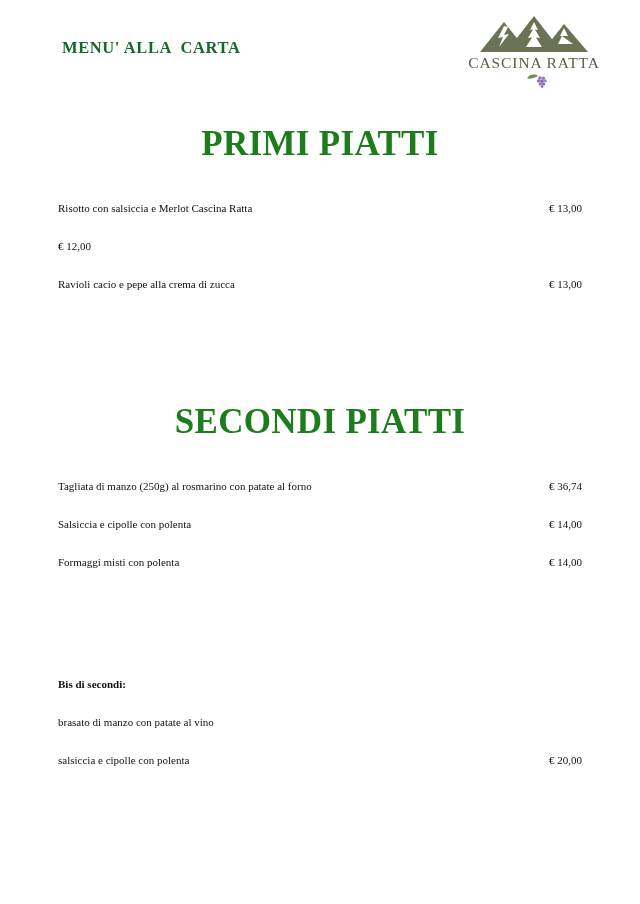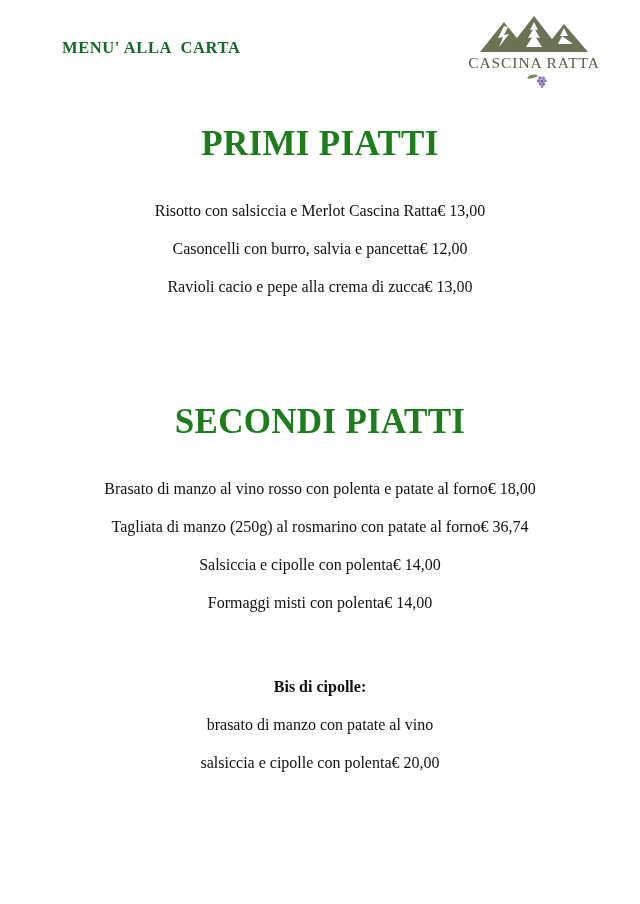--- a/index.html
+++ b/index.html
@@ -88,23 +88,23 @@
     left: 58px;
     width: 524px;
   }
   #primi-list { top: 202px; }
   #secondi-list { top: 480px; }
   #bis-list { top: 678px; }
 
   .menu-row {
     display: flex;
     align-items: baseline;
-    justify-content: center;
+    justify-content: space-between;
     height: 38px;
-    font-size: 16px;
+    font-size: 11px;
   }
   .menu-row .dish {
     white-space: nowrap;
   }
   .menu-row .price {
     white-space: nowrap;
     text-align: right;
     flex: 0 0 auto;
     font-family: Liberation Serif, serif;
   }
@@ -156,53 +156,48 @@
 </div>
 
 <div class="section-heading" id="primi-heading">PRIMI PIATTI</div>
 
 <div class="menu-list" id="primi-list">
   <div class="menu-row">
     <span class="dish">Risotto con salsiccia e Merlot Cascina Ratta</span>
     <span class="price">€ 13,00</span>
   </div>
   <div class="menu-row">
-    <span class="dish">Casoncelli con burro, salvia e pancetta</span>
     <span class="price">€ 12,00</span>
   </div>
   <div class="menu-row">
     <span class="dish">Ravioli cacio e pepe alla crema di zucca</span>
     <span class="price">€ 13,00</span>
   </div>
 </div>
 
 <div class="section-heading" id="secondi-heading">SECONDI PIATTI</div>
 
 <div class="menu-list" id="secondi-list">
   <div class="menu-row">
-    <span class="dish">Brasato di manzo al vino rosso con polenta e patate al forno</span>
-    <span class="price">€ 18,00</span>
-  </div>
-  <div class="menu-row">
     <span class="dish">Tagliata di manzo (250g) al rosmarino con patate al forno</span>
     <span class="price">€ 36,74</span>
   </div>
   <div class="menu-row">
     <span class="dish">Salsiccia e cipolle con polenta</span>
     <span class="price">€ 14,00</span>
   </div>
   <div class="menu-row">
     <span class="dish">Formaggi misti con polenta</span>
     <span class="price">€ 14,00</span>
   </div>
 </div>
 
 <div class="menu-list" id="bis-list">
   <div class="menu-row is-heading">
-    <span class="dish">Bis di cipolle:</span>
+    <span class="dish">Bis di secondi:</span>
     <span class="price"></span>
   </div>
   <div class="menu-row">
     <span class="dish">brasato di manzo con patate al vino</span>
     <span class="price"></span>
   </div>
   <div class="menu-row">
     <span class="dish">salsiccia e cipolle con polenta</span>
     <span class="price">€ 20,00</span>
   </div>

